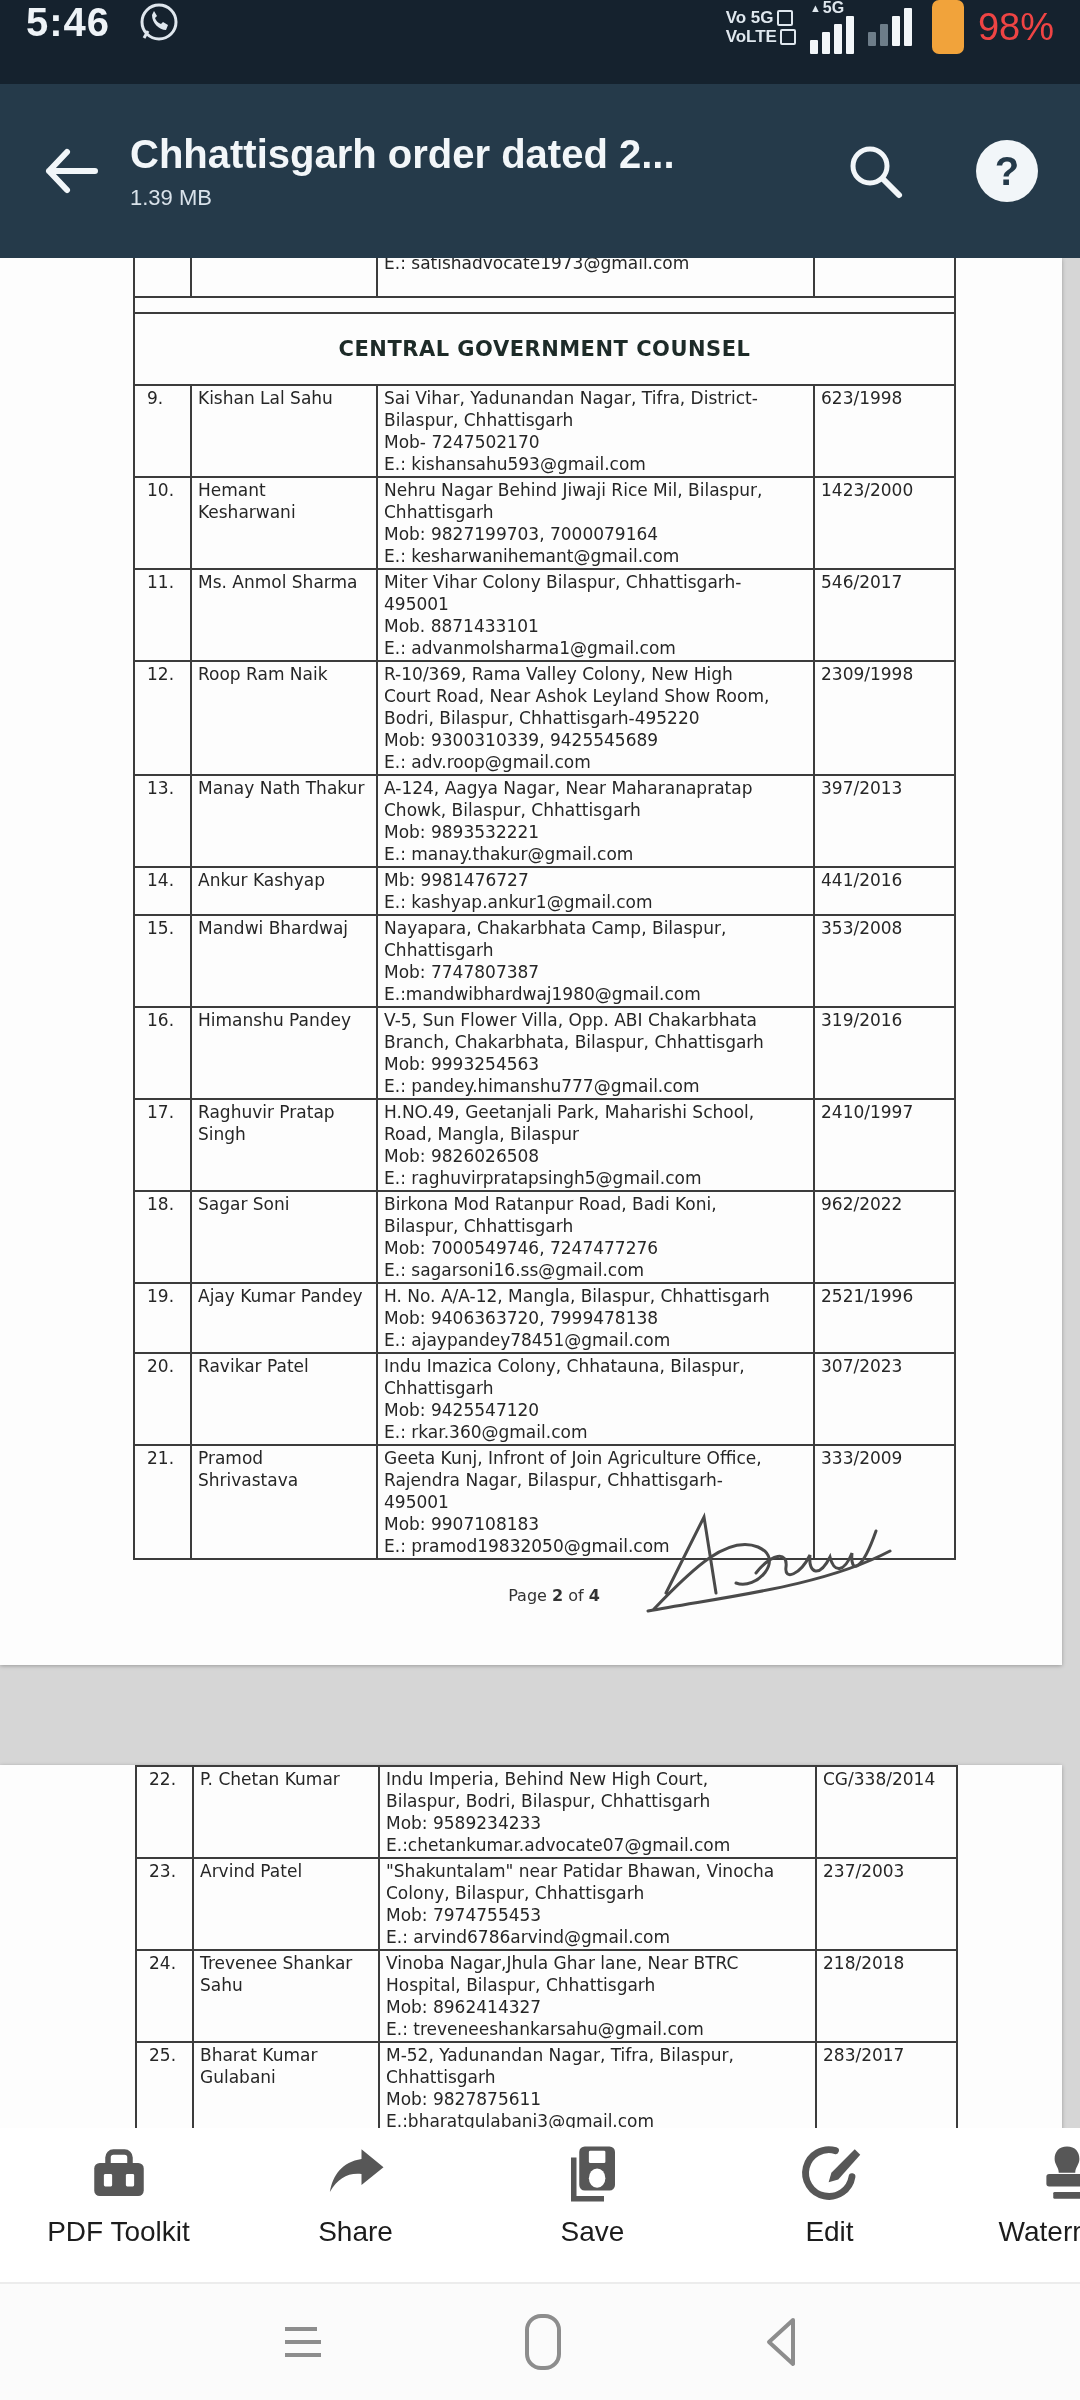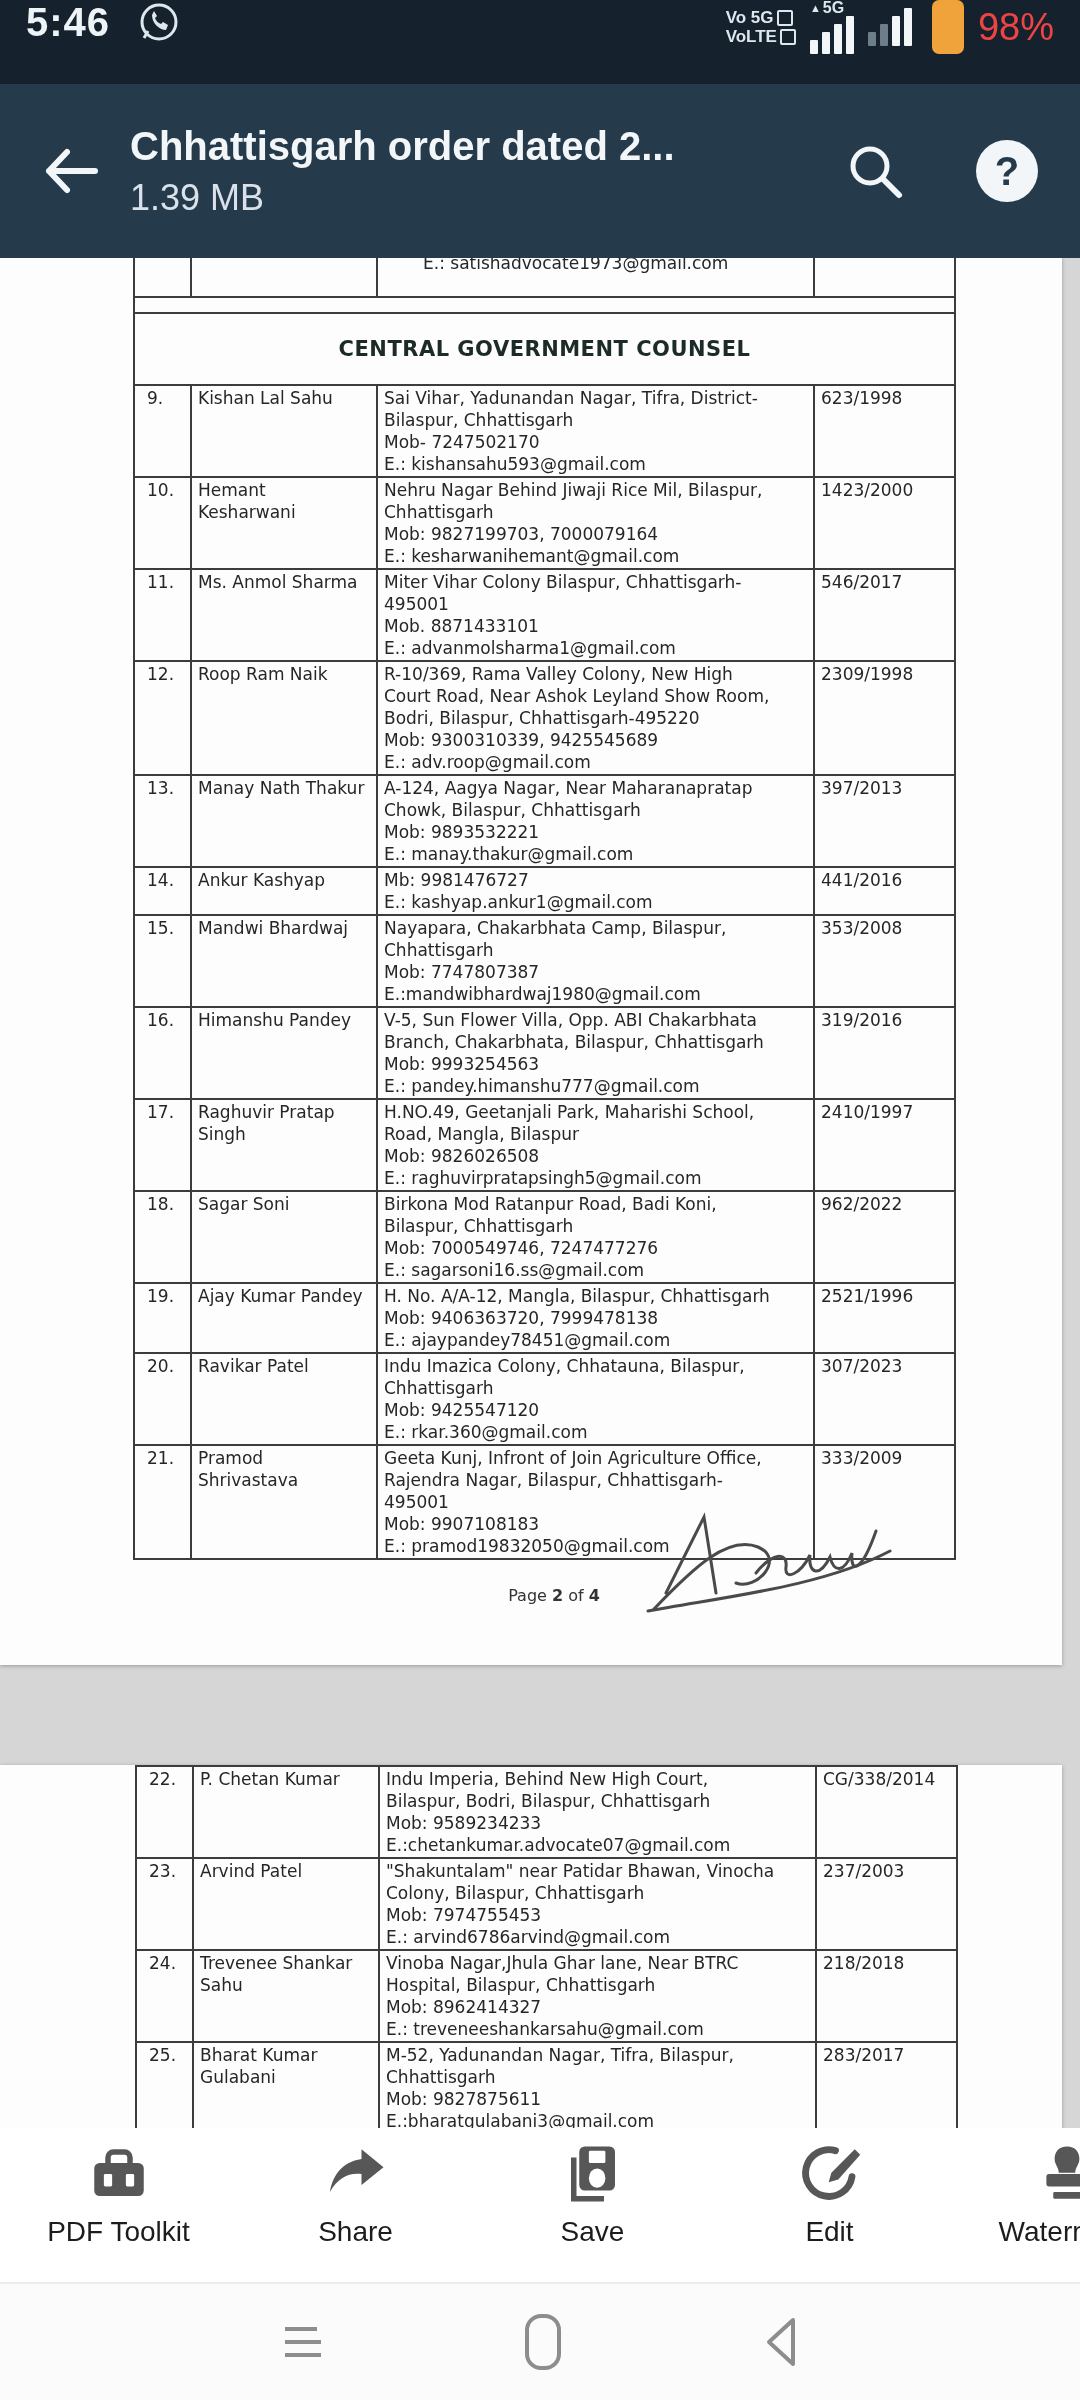--- a/index.html
+++ b/index.html
@@ -27,21 +27,21 @@
   .battery:before{content:"";position:absolute;top:-6px;left:8px;width:16px;height:6px;background:#f1a33b;
                   border-radius:3px 3px 0 0;}
   .sb-pct{font-size:38px;font-weight:500;color:#ef4444;}
 
   
   .app-bar{height:174px;background:#253a4a;display:flex;align-items:center;padding:0 34px;
            box-sizing:border-box;flex:0 0 auto;}
   .back-btn{width:70px;flex:0 0 auto;}
   .title-wrap{flex:1 1 auto;margin-left:26px;overflow:hidden;}
   .doc-title{color:#f2f6f9;font-size:40px;font-weight:600;white-space:nowrap;overflow:hidden;}
-  .doc-size{color:#d9e2ea;font-size:36px;margin-top:8px;}
+  .doc-size{color:#d9e2ea;font-size:22px;margin-top:8px;}
   .hdr-icons{display:flex;align-items:center;gap:70px;margin-left:20px;padding-right:8px;}
   .help-circle{width:62px;height:62px;border-radius:50%;background:#f2f6f9;color:#253a4a;
                display:flex;align-items:center;justify-content:center;font-size:40px;font-weight:700;}
 
   
   .content{flex:0 0 auto;height:1870px;position:relative;overflow:hidden;background:#d6d6d6;}
   .page{background:#fdfdfd;width:1062px;box-shadow:0 1px 4px rgba(0,0,0,.28);position:relative;}
   .pageA{height:1407px;}
   .page-gap{height:60px;}
   .pageB{height:503px;}
@@ -49,21 +49,21 @@
   .tbl{margin-left:133px;width:823px;border:2px solid #3c3c3c;border-top:none;box-sizing:border-box;
        color:#262626;font-family:"DejaVu Sans", sans-serif;font-size:17px;line-height:22px;background:#fdfdfd;}
   .tblB{margin-left:135px;border-top:2px solid #3c3c3c;margin-top:40px;}
   .trow{display:grid;grid-template-columns:57px 186px 437px 1fr;border-top:2px solid #3c3c3c;}
   .trow:first-child{border-top:none;}
   .cell{padding:1px 6px;border-right:2px solid #3c3c3c;white-space:pre;overflow:hidden;}
   .cell.sn{padding-left:12px;}
   .cell.reg{border-right:none;}
   .partial{height:38px;border-bottom:2px solid #3c3c3c;}
   .partial .cell{overflow:hidden;}
-  .clip-top span{display:block;margin-top:-7px;margin-left:39px;}
+  .clip-top span{display:block;margin-top:-7px;}
   .counsel-row{border-top:2px solid #3c3c3c;margin-top:14px;text-align:center;
                padding:24px 0;font-weight:700;font-size:21px;color:#1d2b28;letter-spacing:.5px;}
   .pg-footer{margin-top:26px;text-align:center;font-size:16px;color:#333;
              font-family:"DejaVu Sans", sans-serif;padding-left:46px;}
   .signature{position:absolute;right:150px;bottom:22px;}
 
   
   .toolbar{flex:0 0 auto;height:154px;background:#ffffff;display:flex;width:1188px;}
   .tb-item{width:237px;flex:0 0 auto;display:flex;flex-direction:column;align-items:center;
            justify-content:flex-start;padding-top:10px;box-sizing:border-box;cursor:pointer;}

